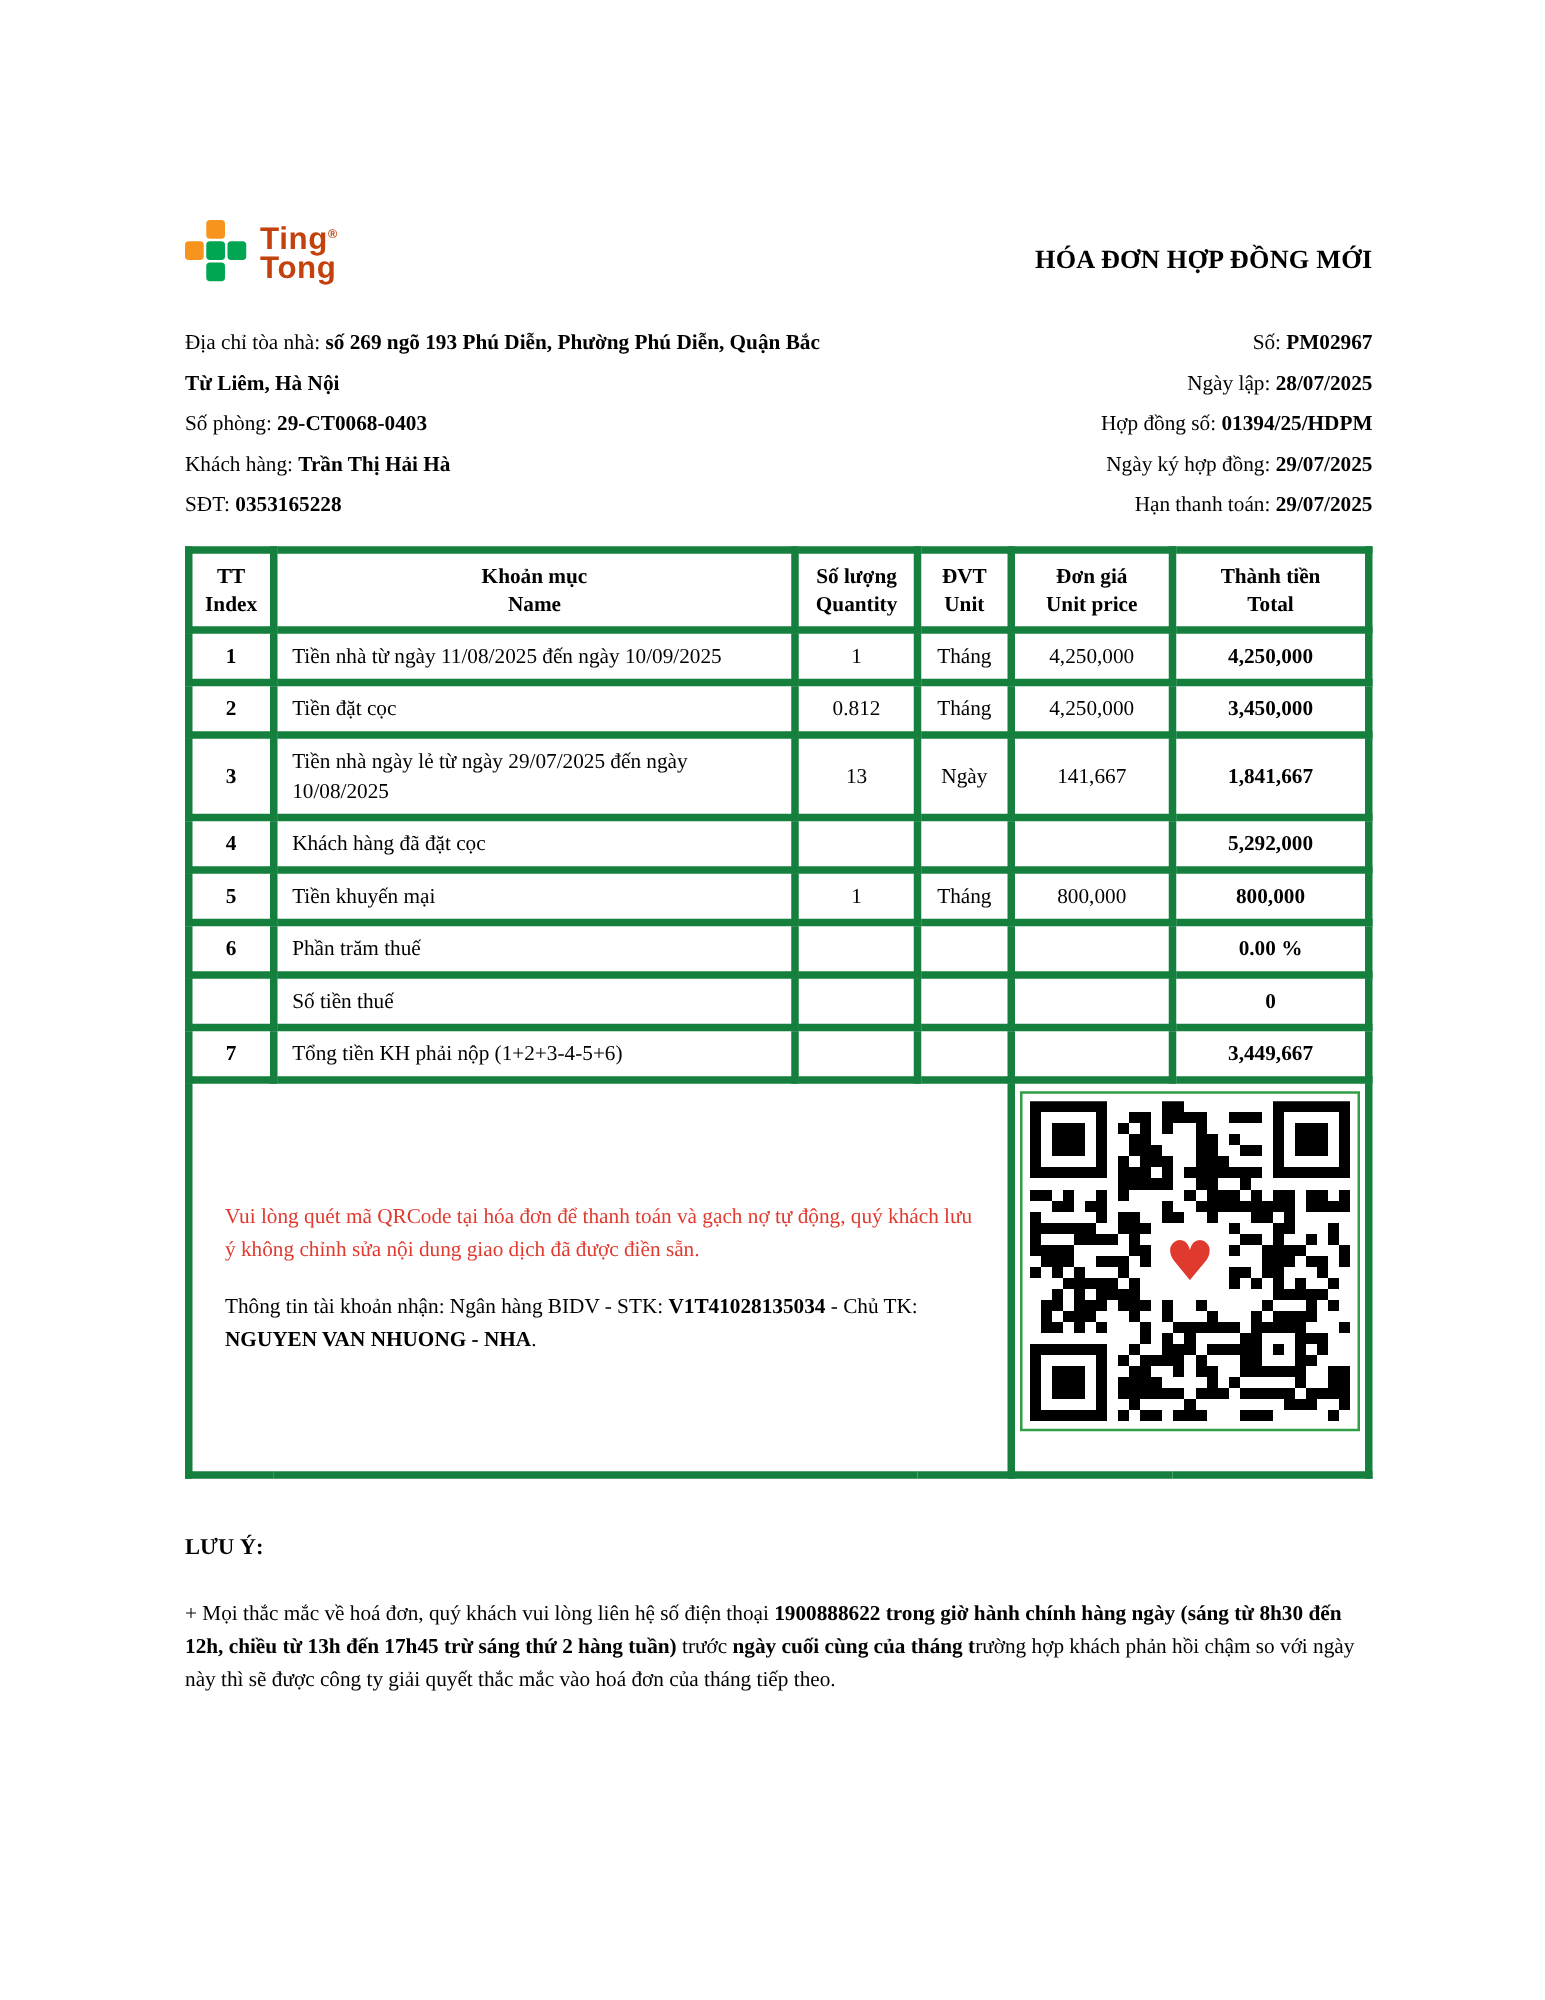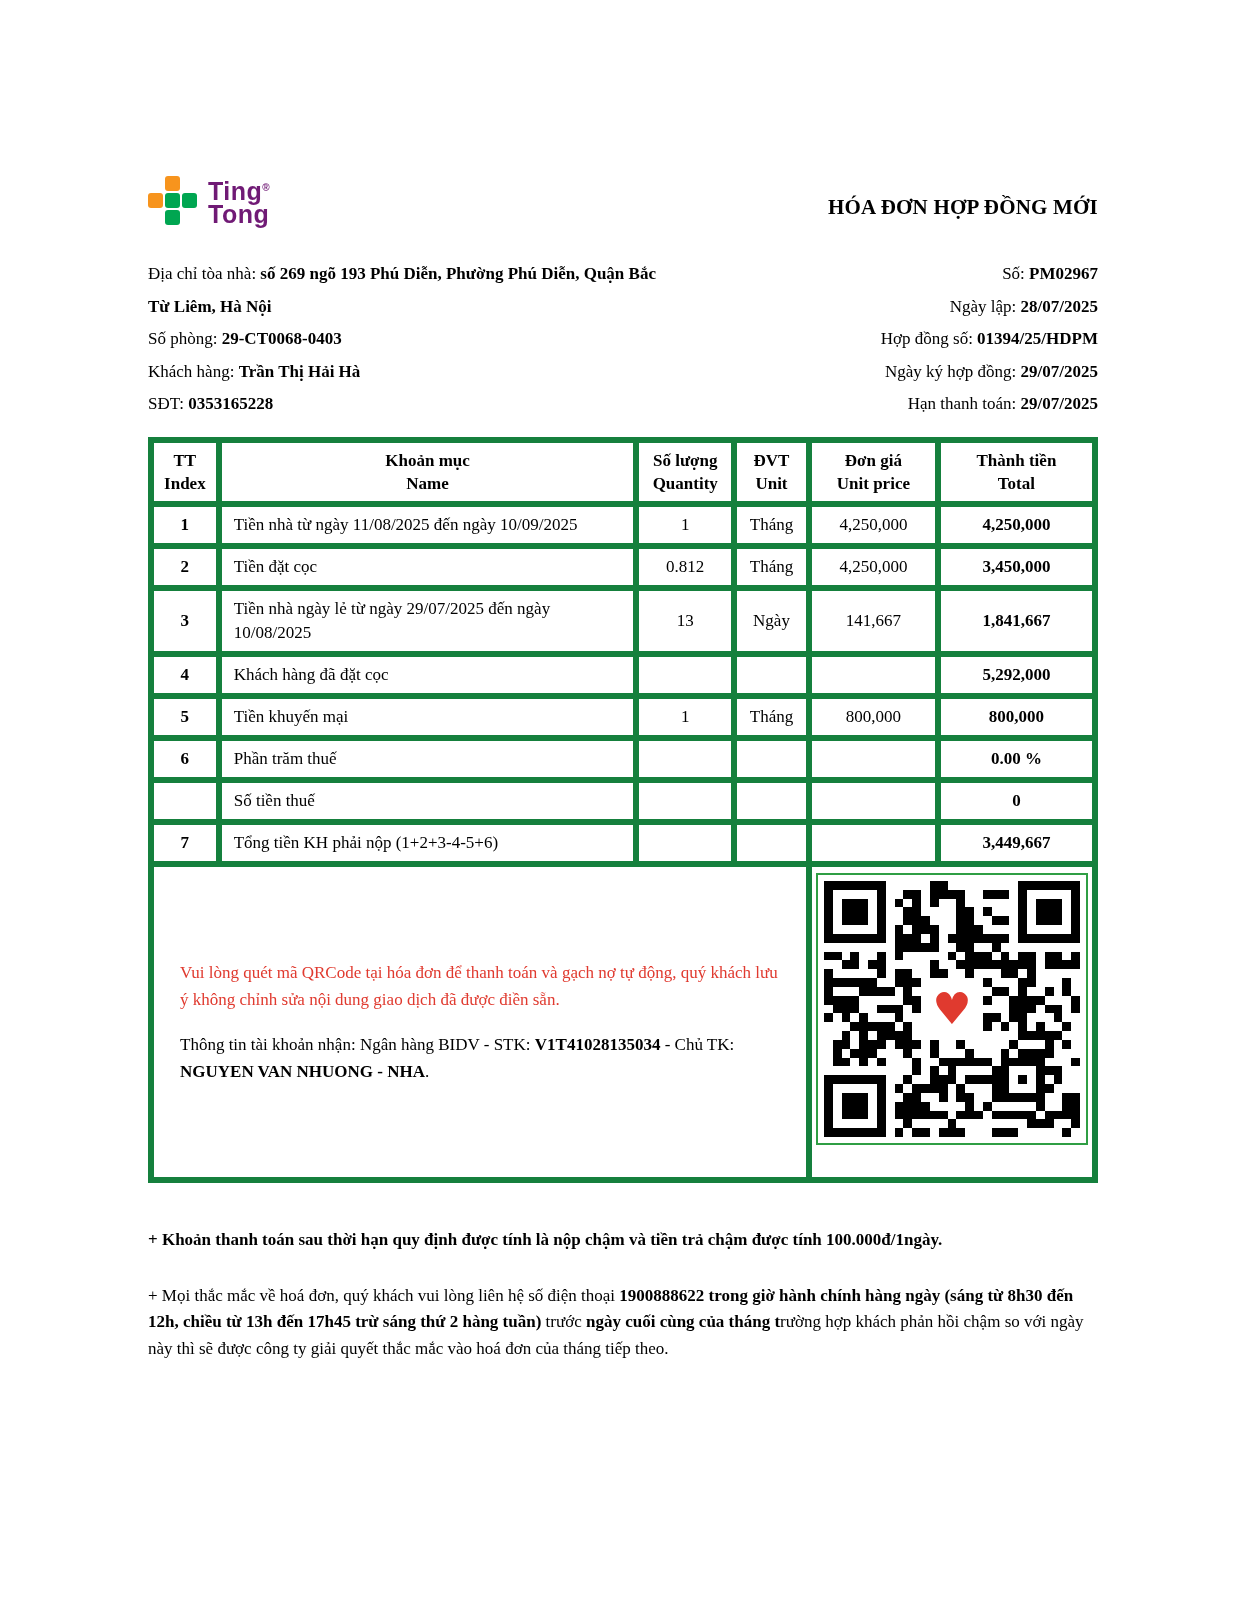--- a/index.html
+++ b/index.html
@@ -13,21 +13,21 @@
 
   
   .header { display: flex; justify-content: space-between; align-items: center; height: 62px; }
   .logo { display: flex; align-items: center; gap: 11px; }
   .logo-icon { display: grid; grid-template-columns: repeat(3,15px); grid-template-rows: repeat(3,15px); gap: 2px; }
   .sq { border-radius: 3px; }
   .sq-o { background: #f7941d; }
   .sq-g { background: #00a651; }
   .s1 { grid-area: 1/2; } .s2 { grid-area: 2/1; } .s3 { grid-area: 2/2; }
   .s4 { grid-area: 2/3; } .s5 { grid-area: 3/2; }
-  .logo-text { font-family: "Liberation Sans", sans-serif; font-weight: bold; color: #701a75; font-size: 25px; line-height: 23px; letter-spacing: .5px; }
+  .logo-text { font-family: "Liberation Sans", sans-serif; font-weight: bold; color: #c2410c; font-size: 25px; line-height: 23px; letter-spacing: .5px; }
   .reg { font-size: 10px; vertical-align: super; }
   .title { font-size: 21px; font-weight: bold; letter-spacing: .2px; margin-top: 12px; }
 
   
   .info { display: flex; justify-content: space-between; margin-top: 26px; }
   .info p { font-size: 17px; line-height: 32.5px; }
   .info-left { width: 530px; }
   .info-right { text-align: right; }
 
   
@@ -525,18 +525,18 @@
                   <rect x="52.96551724137931" y="176.55172413793105" width="8.827586206896552" height="8.827586206896552" fill="#000"></rect>
                   <text x="128" y="143" text-anchor="middle" font-size="44" fill="#e03a2f" font-family="DejaVu Sans, sans-serif">♥</text>
                 </svg>
             </div>
           </td>
         </tr>
       </tbody>
     </table>
 
     <div class="footer">
-      <p class="note1">+ Khoản thanh toán sau thời hạn quy định được tính là nộp chậm và tiền trả chậm được tính 100.000đ/1ngày.</p>
+      <p class="note-heading">LƯU Ý:</p>
       <p class="note2"><span>+ Mọi thắc mắc về hoá đơn, quý khách vui lòng liên hệ số điện thoại </span><b>1900888622 trong giờ hành chính hàng ngày (sáng từ 8h30 đến 12h, chiều từ 13h đến 17h45 trừ sáng thứ 2 hàng tuần)</b><span> trước </span><b>ngày cuối cùng của tháng t</b><span>rường hợp khách phản hồi chậm so với ngày này thì sẽ được công ty giải quyết thắc mắc vào hoá đơn của tháng tiếp theo.</span></p>
     </div>
 
   </div>
 </div>
 
 </body></html>

